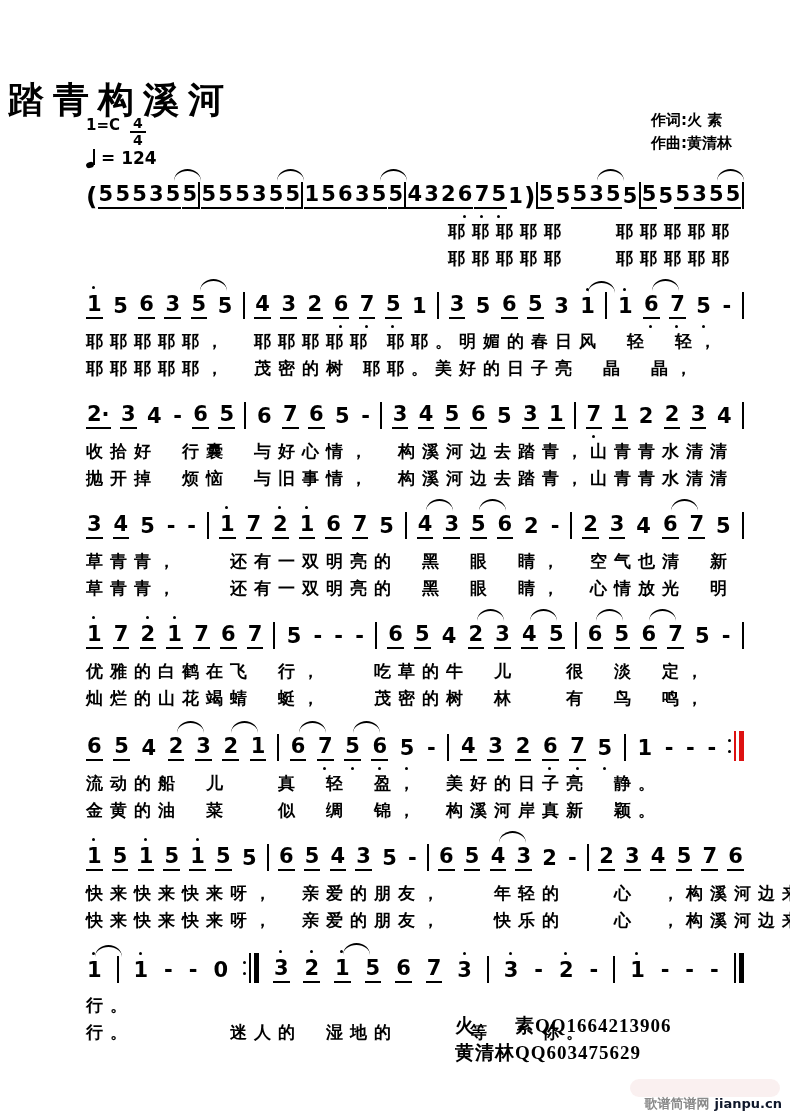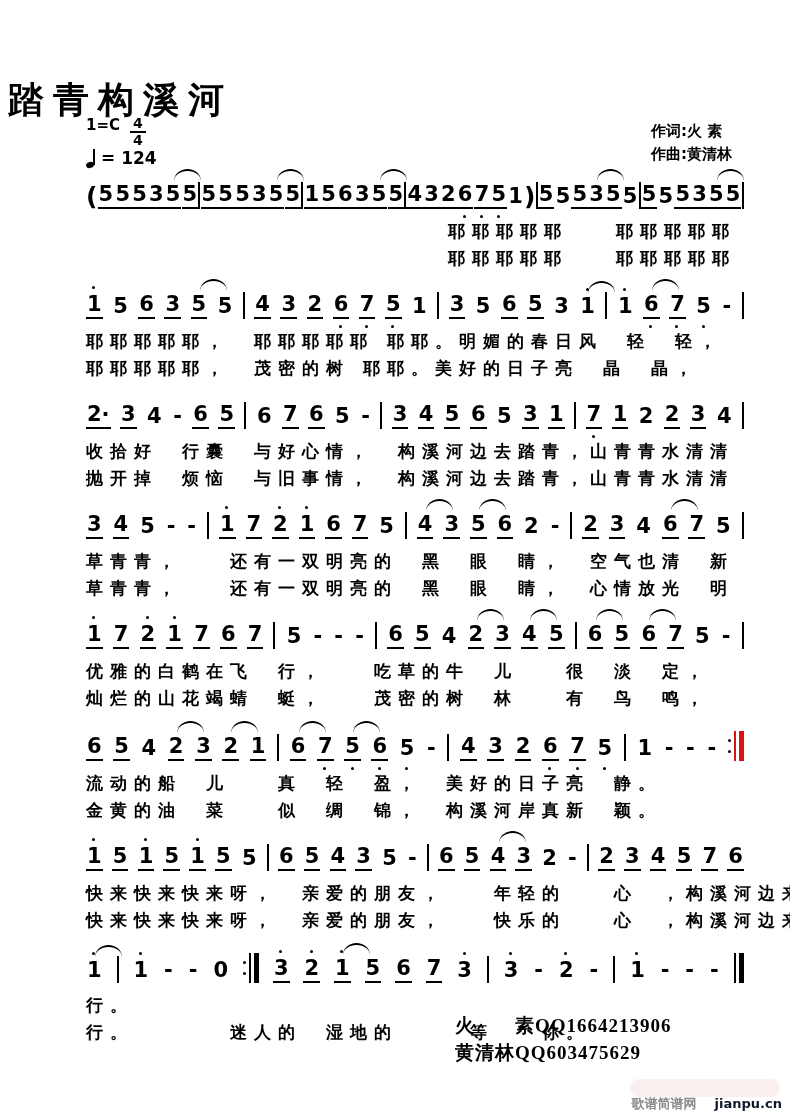--- a/index.html
+++ b/index.html
@@ -17,21 +17,21 @@
     font-size:36px;font-weight:bold;letter-spacing:9px;
   }
   .keyblock{position:absolute;left:86px;top:116px;font-weight:bold;}
   .keyrow{display:flex;align-items:flex-start;gap:10px;font-size:15px;}
   .ts{display:inline-flex;flex-direction:column;align-items:center;font-size:14px;line-height:15px;}
   .ts .tstop{border-bottom:2px solid #000;padding:0 3px;}
   .temporow{display:flex;align-items:center;gap:5px;font-size:17px;}
   .qnote{position:relative;display:inline-block;width:10px;height:19px;}
   .qnote .stem{position:absolute;right:1px;top:0;width:2px;height:16px;background:#000;}
   .qnote .head{position:absolute;left:0;bottom:0;width:8px;height:6px;background:#000;border-radius:50%;transform:rotate(-20deg);}
-  .credits{position:absolute;right:58px;top:120px;font-size:15px;font-weight:bold;line-height:23px;text-align:left;}
+  .credits{position:absolute;right:58px;top:109px;font-size:15px;font-weight:bold;line-height:23px;text-align:left;}
 
   
   .systems{position:absolute;left:86px;top:166px;width:658px;}
   .system{margin-bottom:4px;}
   .noteline{
     display:flex;justify-content:space-between;align-items:flex-end;
     padding-top:15px;padding-bottom:9px;min-height:28px;
   }
   .note{position:relative;font-size:21px;font-weight:bold;line-height:25px;white-space:nowrap;}
   .note .nt{display:inline-block;padding:0 1px;}
@@ -58,21 +58,21 @@
   
   .qqcredits{
     position:absolute;left:455px;top:1012px;font-weight:bold;font-size:19px;line-height:27px;
     font-family:"Liberation Serif","DejaVu Serif",serif;letter-spacing:1px;
   }
   .watermark{position:absolute;right:8px;bottom:6px;text-align:right;font-size:13px;font-weight:bold;}
   .wm-logo{
     position:absolute;right:2px;bottom:16px;width:150px;height:18px;
     background:#f6e3e3;border-radius:9px;opacity:0.55;
   }
-  .wm-row{position:relative;display:flex;gap:18px;align-items:baseline;justify-content:flex-end;}
+  .wm-row{position:relative;display:flex;gap:5px;align-items:baseline;justify-content:flex-end;}
 </style>
 </head>
 <body>
 
 <div class="page">
 
   <div class="title">踏青构溪河</div>
 
   <div class="keyblock">
     <div class="keyrow">

